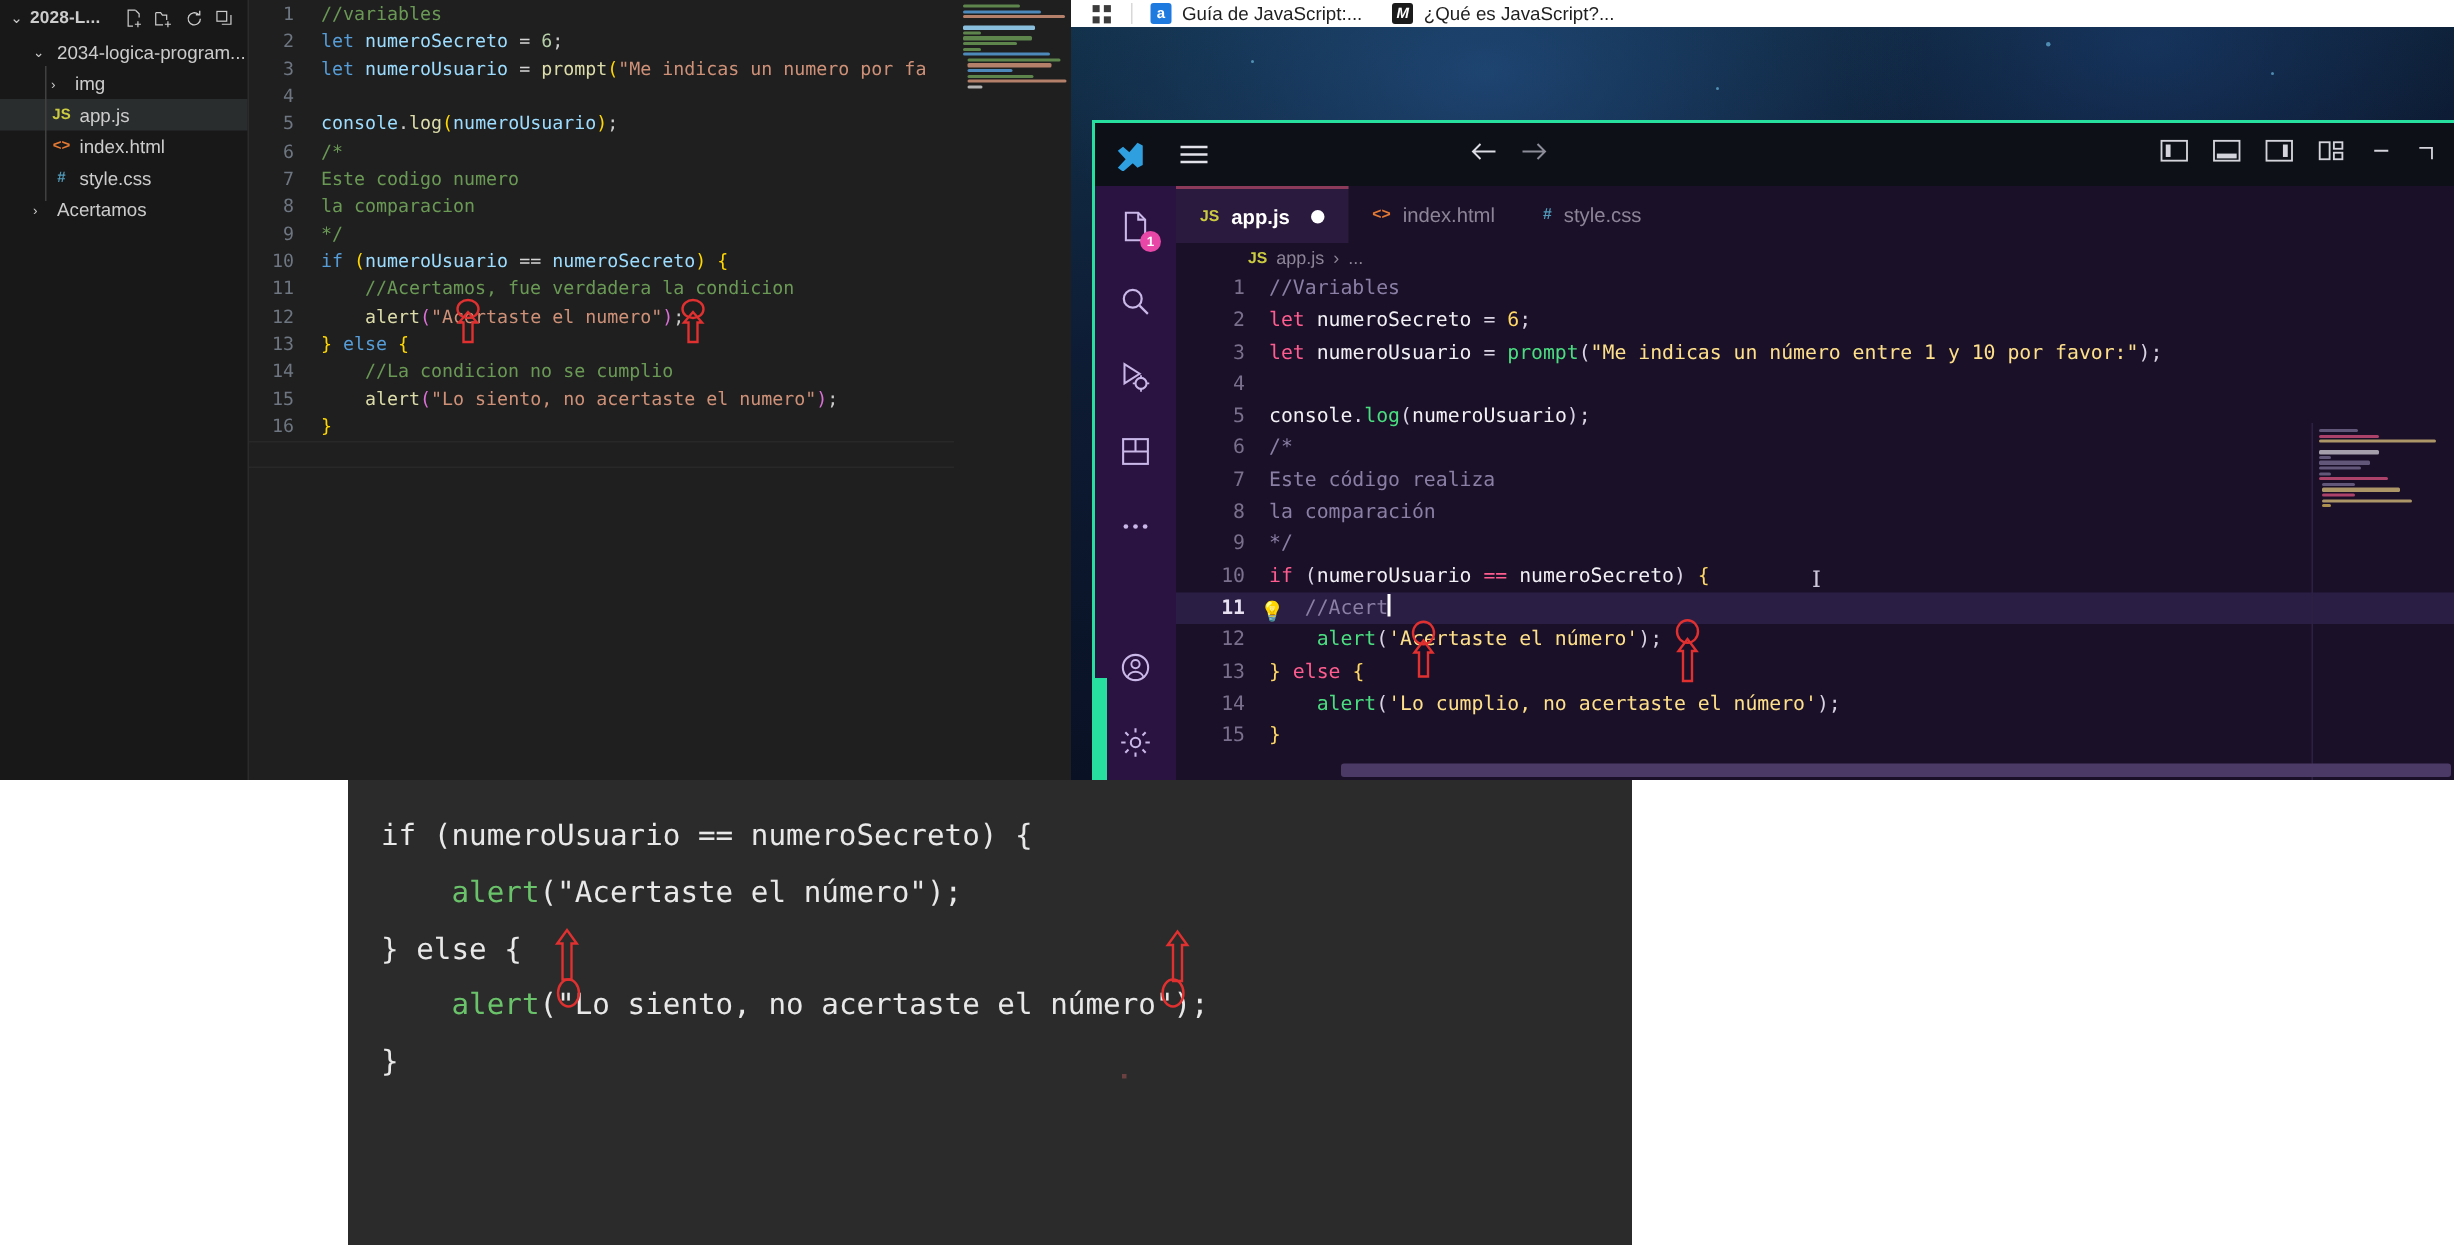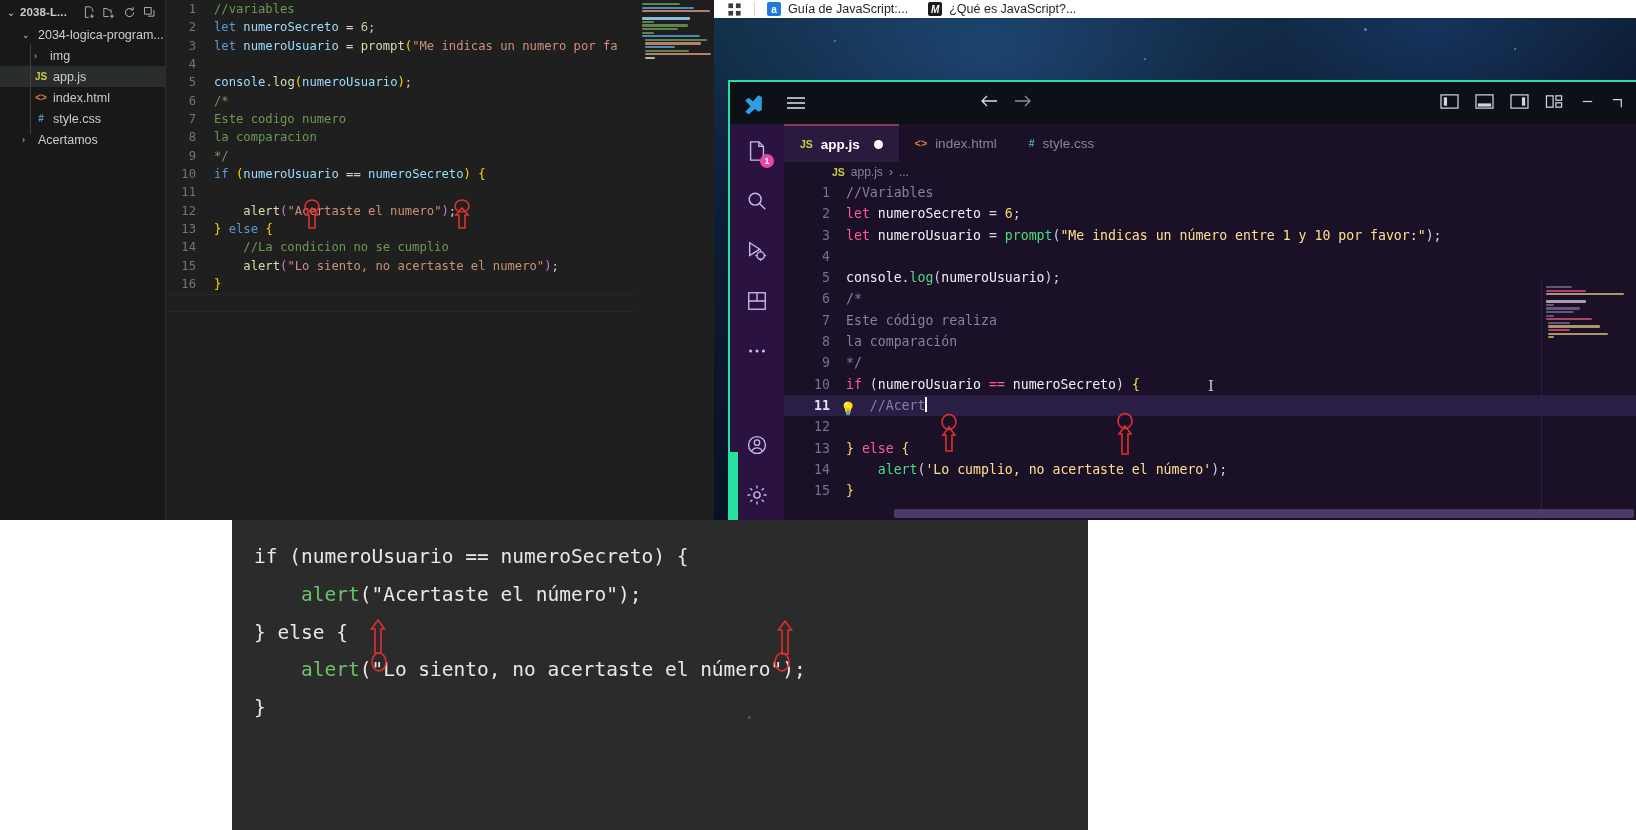--- a/index.html
+++ b/index.html
@@ -166,21 +166,21 @@
 </head>
 <body>
 
 <div id="root">
 
   <div class="native-vscode">
 
     <div class="nv-sidebar">
       <div class="nv-sb-head">
         <span class="nv-sb-chev">⌄</span>
-        <span class="nv-sb-title">2038-L...</span>
+        <span class="nv-sb-title">2028-L...</span>
         <span class="nv-sb-icons">
           <span>
               <svg width="13" height="13" viewBox="0 0 16 16">
                 <path d="M9 1H3v13h4" stroke="#ccc" fill="none" stroke-width="1"></path>
                 <path d="M9 1l3 3v3" stroke="#ccc" fill="none" stroke-width="1"></path>
                 <path d="M11 10v5M8.5 12.5h5" stroke="#ccc" stroke-width="1"></path>
               </svg>
             </span>
           <span>
               <svg width="13" height="13" viewBox="0 0 16 16">
@@ -240,21 +240,21 @@
           <div class="nv-line"><span class="nv-ln">1</span><span class="nv-txt"><span class="c-com">//variables</span></span></div>
           <div class="nv-line"><span class="nv-ln">2</span><span class="nv-txt"><span class="c-kw">let </span><span class="c-var">numeroSecreto</span><span class="c-op"> = </span><span class="c-num">6</span><span class="c-pun">;</span></span></div>
           <div class="nv-line"><span class="nv-ln">3</span><span class="nv-txt"><span class="c-kw">let </span><span class="c-var">numeroUsuario</span><span class="c-op"> = </span><span class="c-fn">prompt</span><span class="c-brk1">(</span><span class="c-str">"Me indicas un numero por fa</span></span></div>
           <div class="nv-line"><span class="nv-ln">4</span><span class="nv-txt"></span></div>
           <div class="nv-line"><span class="nv-ln">5</span><span class="nv-txt"><span class="c-var">console</span><span class="c-pun">.</span><span class="c-fn">log</span><span class="c-brk1">(</span><span class="c-var">numeroUsuario</span><span class="c-brk1">)</span><span class="c-pun">;</span></span></div>
           <div class="nv-line"><span class="nv-ln">6</span><span class="nv-txt"><span class="c-com">/*</span></span></div>
           <div class="nv-line"><span class="nv-ln">7</span><span class="nv-txt"><span class="c-com">Este codigo numero</span></span></div>
           <div class="nv-line"><span class="nv-ln">8</span><span class="nv-txt"><span class="c-com">la comparacion</span></span></div>
           <div class="nv-line"><span class="nv-ln">9</span><span class="nv-txt"><span class="c-com">*/</span></span></div>
           <div class="nv-line"><span class="nv-ln">10</span><span class="nv-txt"><span class="c-kw">if </span><span class="c-brk1">(</span><span class="c-var">numeroUsuario</span><span class="c-op"> == </span><span class="c-var">numeroSecreto</span><span class="c-brk1">)</span><span class="c-brk1"> {</span></span></div>
-          <div class="nv-line"><span class="nv-ln">11</span></div>
+          <div class="nv-line"><span class="nv-ln">11</span><span class="nv-txt"><span class="c-com">    //Acertamos, fue verdadera la condicion</span></span></div>
           <div class="nv-line"><span class="nv-ln">12</span><span class="nv-txt"><span class="c-pun">    </span><span class="c-fn">alert</span><span class="c-brk2">(</span><span class="c-str">"Acertaste el numero"</span><span class="c-brk2">)</span><span class="c-pun">;</span></span></div>
           <div class="nv-line"><span class="nv-ln">13</span><span class="nv-txt"><span class="c-brk1">}</span><span class="c-kw"> else </span><span class="c-brk1">{</span></span></div>
           <div class="nv-line"><span class="nv-ln">14</span><span class="nv-txt"><span class="c-com">    //La condicion no se cumplio</span></span></div>
           <div class="nv-line"><span class="nv-ln">15</span><span class="nv-txt"><span class="c-pun">    </span><span class="c-fn">alert</span><span class="c-brk2">(</span><span class="c-str">"Lo siento, no acertaste el numero"</span><span class="c-brk2">)</span><span class="c-pun">;</span></span></div>
           <div class="nv-line"><span class="nv-ln">16</span><span class="nv-txt"><span class="c-brk1">}</span></span></div>
         </div>
       <div class="nv-minimap">
         <div class="nv-mm-inner" id="native-mm">
             <div class="mm-l" style="background: rgb(106, 153, 85); width: 38px; margin-left: 0px;"></div>
             <div class="mm-l" style="background: rgb(86, 156, 214); width: 52px; margin-left: 0px;"></div>
@@ -468,21 +468,21 @@
               <div class="vc-line"><span class="vc-ln">2</span><span class="vc-txt"><span class="vp-kw">let </span><span class="vp-var">numeroSecreto</span><span class="vp-pun"> = </span><span class="vp-num">6</span><span class="vp-pun">;</span></span></div>
               <div class="vc-line"><span class="vc-ln">3</span><span class="vc-txt"><span class="vp-kw">let </span><span class="vp-var">numeroUsuario</span><span class="vp-pun"> = </span><span class="vp-fn">prompt</span><span class="vp-pun">(</span><span class="vp-str">"Me indicas un número entre 1 y 10 por favor:"</span><span class="vp-pun">)</span><span class="vp-pun">;</span></span></div>
               <div class="vc-line"><span class="vc-ln">4</span><span class="vc-txt"></span></div>
               <div class="vc-line"><span class="vc-ln">5</span><span class="vc-txt"><span class="vp-var">console</span><span class="vp-pun">.</span><span class="vp-fn">log</span><span class="vp-pun">(</span><span class="vp-var">numeroUsuario</span><span class="vp-pun">)</span><span class="vp-pun">;</span></span></div>
               <div class="vc-line"><span class="vc-ln">6</span><span class="vc-txt"><span class="vp-com">/*</span></span></div>
               <div class="vc-line"><span class="vc-ln">7</span><span class="vc-txt"><span class="vp-com">Este código realiza</span></span></div>
               <div class="vc-line"><span class="vc-ln">8</span><span class="vc-txt"><span class="vp-com">la comparación</span></span></div>
               <div class="vc-line"><span class="vc-ln">9</span><span class="vc-txt"><span class="vp-com">*/</span></span></div>
               <div class="vc-line"><span class="vc-ln">10</span><span class="vc-txt"><span class="vp-kw">if </span><span class="vp-pun">(</span><span class="vp-var">numeroUsuario</span><span class="vp-kw"> == </span><span class="vp-var">numeroSecreto</span><span class="vp-pun">)</span><span class="vp-yel"> {</span></span><span class="vsd-imouse">I</span></div>
               <div class="vc-line hl"><span class="vc-ln">11</span><span class="vc-bulb">💡</span><span class="vc-txt"><span class="vp-com">   //Acert</span><span class="vsd-caret"></span></span></div>
-              <div class="vc-line"><span class="vc-ln">12</span></div>
+              <div class="vc-line"><span class="vc-ln">12</span><span class="vc-txt"><span class="vp-pun">    </span><span class="vp-fn">alert</span><span class="vp-pun">(</span><span class="vp-str">'Acertaste el número'</span><span class="vp-pun">)</span><span class="vp-pun">;</span></span></div>
               <div class="vc-line"><span class="vc-ln">13</span><span class="vc-txt"><span class="vp-yel">}</span><span class="vp-kw"> else </span><span class="vp-yel">{</span></span></div>
               <div class="vc-line"><span class="vc-ln">14</span><span class="vc-txt"><span class="vp-pun">    </span><span class="vp-fn">alert</span><span class="vp-pun">(</span><span class="vp-str">'Lo cumplio, no acertaste el número'</span><span class="vp-pun">)</span><span class="vp-pun">;</span></span></div>
               <div class="vc-line"><span class="vc-ln">15</span><span class="vc-txt"><span class="vp-yel">}</span></span></div>
             </div>
           <div class="vsd-mini">
             <div id="vsd-mm">
                 <div class="mm-l" style="background: rgb(139, 127, 165); width: 26px; opacity: 0.8; margin-left: 0px;"></div>
                 <div class="mm-l" style="background: rgb(255, 93, 143); width: 40px; opacity: 0.8; margin-left: 0px;"></div>
                 <div class="mm-l" style="background: rgb(255, 224, 138); width: 78px; opacity: 0.8; margin-left: 0px;"></div>
                 <div class="mm-l" style="background: rgb(26, 16, 40); width: 0px; opacity: 0.8; margin-left: 0px;"></div>

